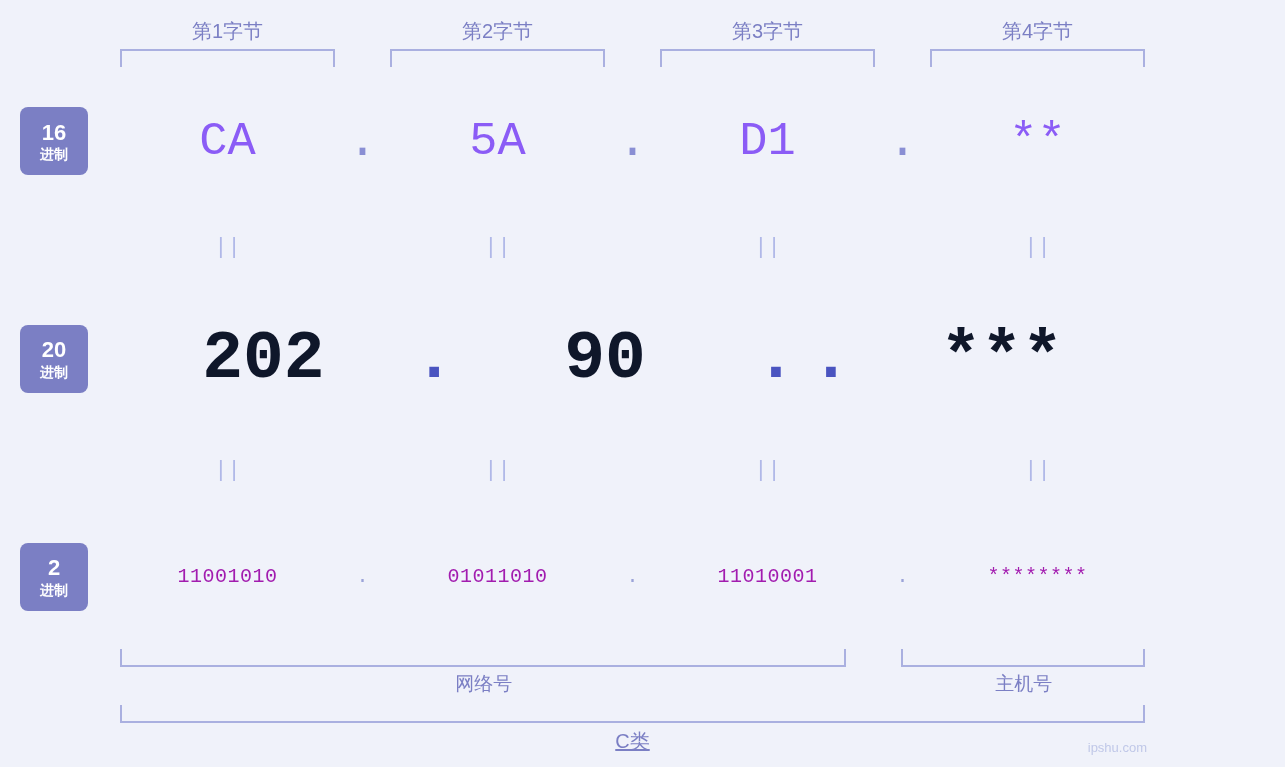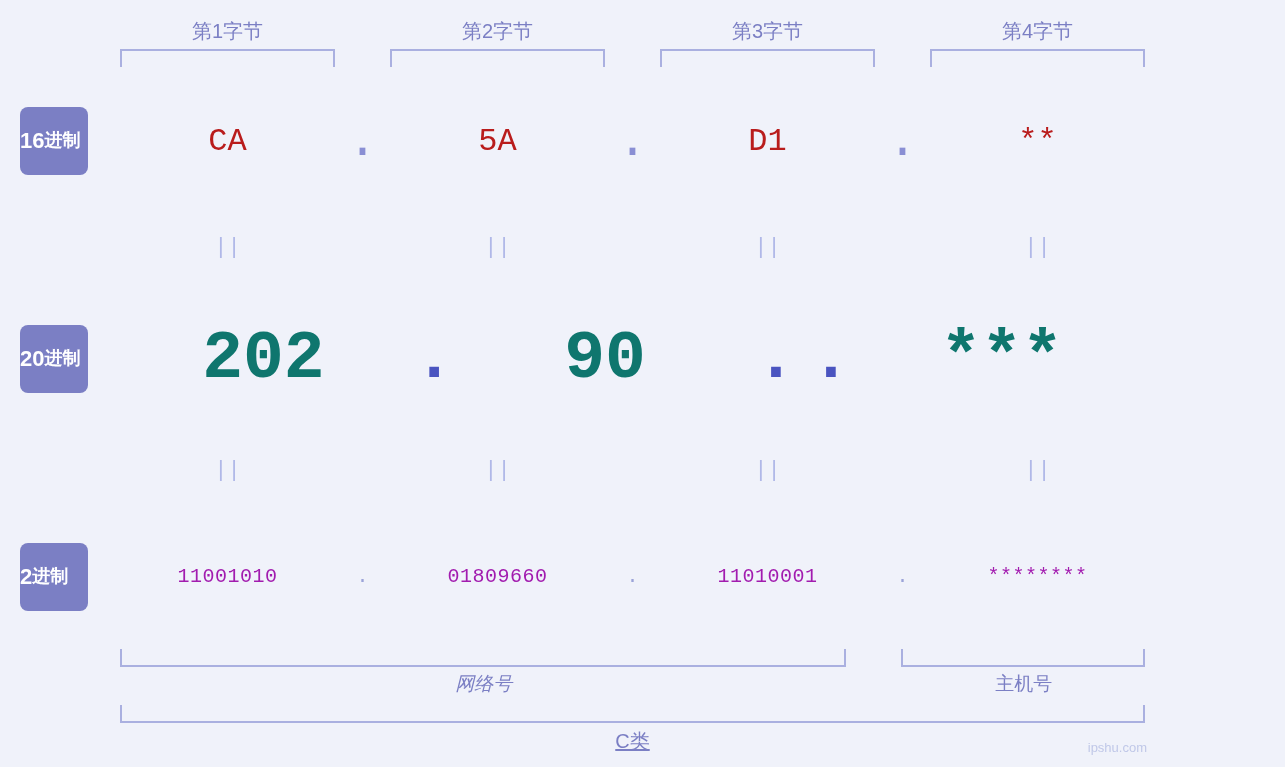--- a/index.html
+++ b/index.html
@@ -18,29 +18,29 @@
       background: #7b7fc4;
       color: #fff;
       border-radius: 8px;
       text-align: center;
       font-family: Arial, sans-serif;
       font-size: 16px;
       font-weight: bold;
       width: 68px;
       height: 68px;
       display: flex;
-      flex-direction: row;
+      flex-direction: column;
       align-items: center;
-      justify-content: flex-start;
+      justify-content: center;
       line-height: 1.2;
       flex-shrink: 0;
     }
 
     .badge .num { font-size: 22px; }
-    .badge .unit { font-size: 18px; }
+    .badge .unit { font-size: 14px; }
 
     
     .page {
       position: relative;
       width: 1165px;
       height: 767px;
       background: #f0f2fa;
     }
 
     
@@ -98,22 +98,22 @@
     .dr {
       display: flex;
       align-items: center;
     }
 
     .dr-badge { width: 100px; padding-right: 12px; }
 
     .dr-c1, .dr-c2, .dr-c3, .dr-c4 { flex: 1; text-align: center; }
     .dr-dot { width: 55px; text-align: center; color: #8a8fd4; }
 
-    .hex-val { font-size: 32px; color: #b91c1c; }
-    .dec-val { font-size: 68px; font-weight: bold; color: #0f766e; }
+    .hex-val { font-size: 47px; color: #8b5cf6; }
+    .dec-val { font-size: 68px; font-weight: bold; color: #0f172a; }
     .bin-val { font-size: 20px; color: #a21caf; letter-spacing: 0.5px; }
     .dot-hex { font-size: 50px; color: #8a8fd4; }
     .dot-dec { font-size: 68px; font-weight: bold; color: #4a54c0; }
     .dot-bin { font-size: 20px; color: #9ba3d8; }
 
     .eq-row {
       display: flex;
       margin-left: 100px;
     }
     .eq-c { flex: 1; text-align: center; font-size: 22px; color: #b0b8e8; }
@@ -278,40 +278,40 @@
 
       <div class="dr">
         <div class="dr-badge">
           <div class="badge">
             <span class="num">2</span>
             <span class="unit">进制</span>
           </div>
         </div>
         <div class="dr-c1 bin-val">11001010</div>
         <div class="dr-dot dot-bin">.</div>
-        <div class="dr-c2 bin-val">01809660</div>
+        <div class="dr-c2 bin-val">01011010</div>
         <div class="dr-dot dot-bin">.</div>
         <div class="dr-c3 bin-val">11010001</div>
         <div class="dr-dot dot-bin">.</div>
         <div class="dr-c4 bin-val">********</div>
       </div>
 
     </div>
 
     <div class="bottom-brackets">
       <div class="bb-row1" style="display:flex;">
 
         <div class="bb-net" style="flex:3;"></div>
 
         <div class="bb-gap"></div>
 
         <div class="bb-host" style="flex:1;"></div>
       </div>
       <div class="bb-labels" style="display:flex;">
-        <div class="bb-lnet" style="flex:3;font-style:italic;">网络号</div>
+        <div class="bb-lnet" style="flex:3;">网络号</div>
         <div class="bb-gap"></div>
         <div class="bb-lhost" style="flex:1;">主机号</div>
       </div>
     </div>
 
     <div class="class-section">
       <div class="class-bkt"></div>
       <div class="class-lbl">C类</div>
     </div>
 

